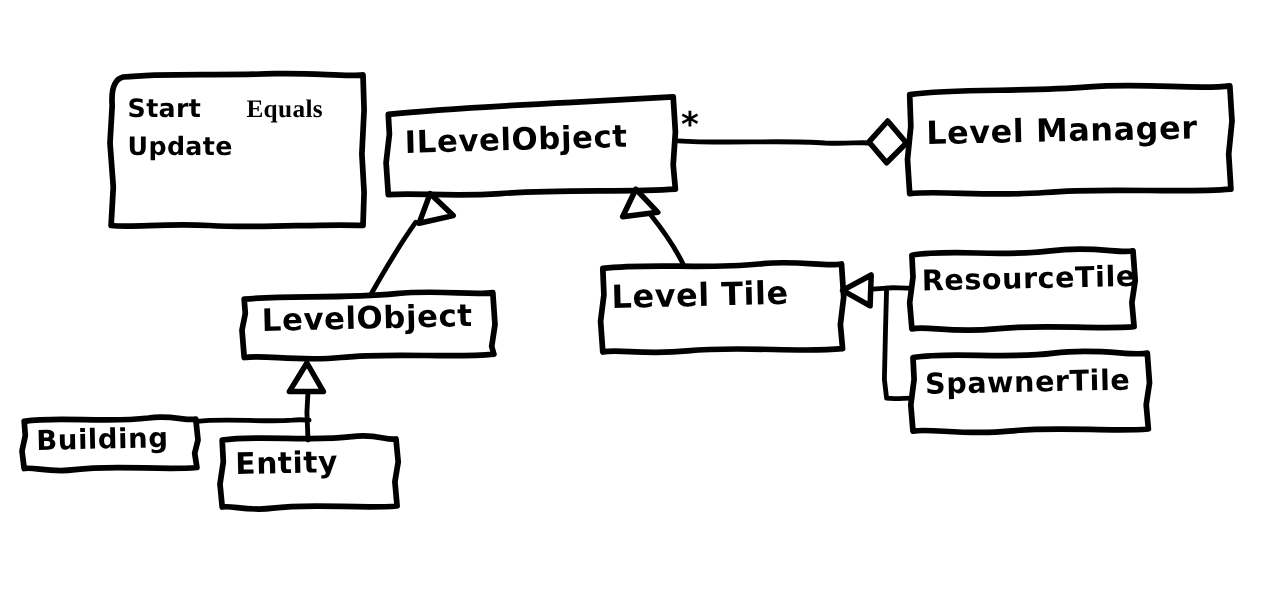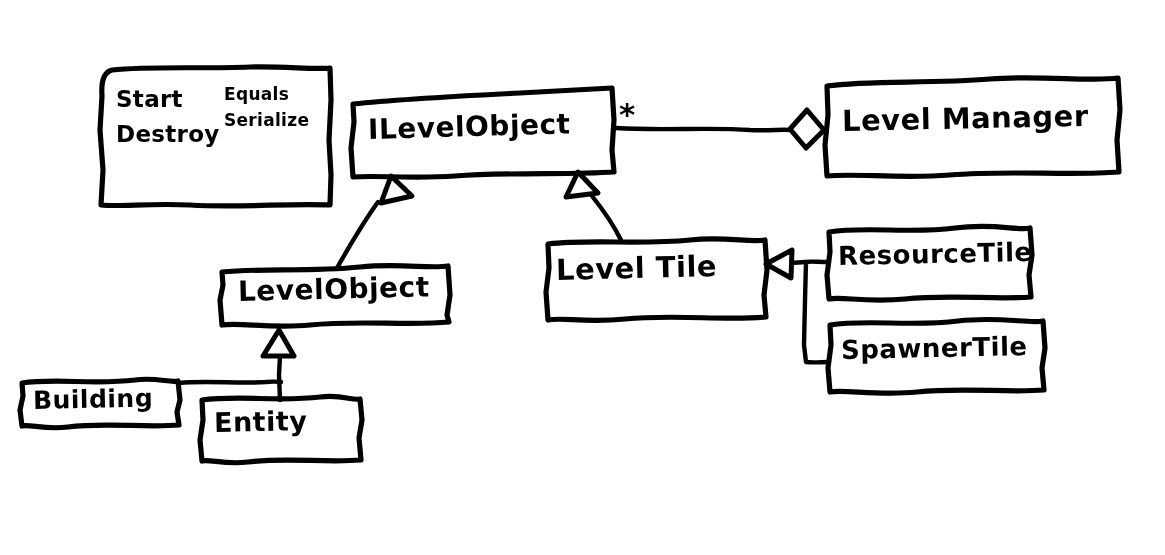--- a/index.html
+++ b/index.html
@@ -137,26 +137,25 @@
 
     <path class="stroke-thin" d="M828 262 C 818 262, 810 261, 806 262 L 805 300 L 804 345 L 806 362
          C 812 363, 822 362, 829 362"></path>
     <path class="stroke-thin" d="M806 262 L 790 263"></path>
     <path class="arrowhead" d="M766 264 L 792 250 L 791 278 Z"></path>
 
   </svg>
 
   <div class="methods-col" style="left:116px; top:82px; font-size:23px;">
     <div>Start</div>
-    <div>Destroy</div>
+    <div>Update</div>
   </div>
 
-  <div class="methods-col" style="left:224px; top:82px; font-size:17px;">
+  <div class="methods-col" style="left:224px; top:82px; font-size:23px;font-family:Liberation Serif, serif;">
     <div>Equals</div>
-    <div>Serialize</div>
   </div>
 
   <div class="node-label" style="left:368px; top:113px; font-size:28px; transform: rotate(-1.6deg);">ILevelObject</div>
 
   <div class="mult-label" style="left:619px; top:99px; font-size:31px;">*</div>
 
   <div class="node-label" style="left:842px; top:104px; font-size:29px; transform: rotate(-1.2deg);">Level Manager</div>
 
   <div class="node-label" style="left:238px; top:275px; font-size:28px; transform: rotate(-1.4deg);">LevelObject</div>
 

